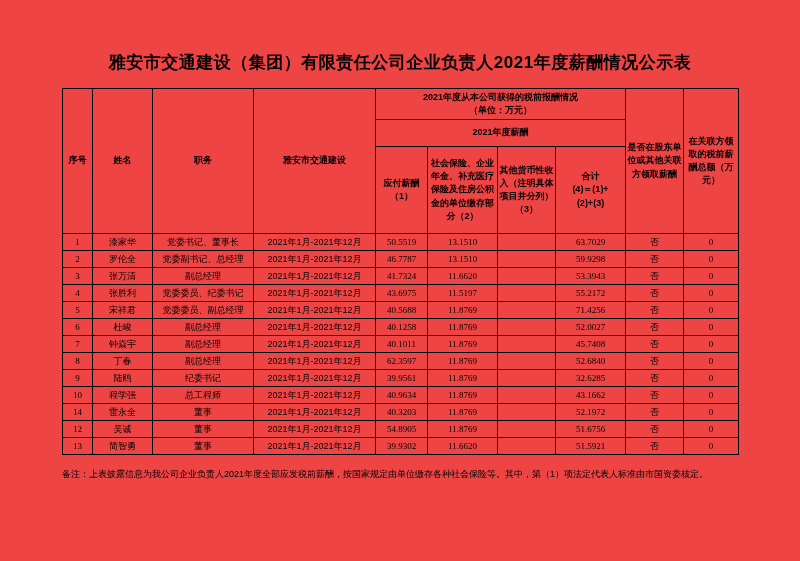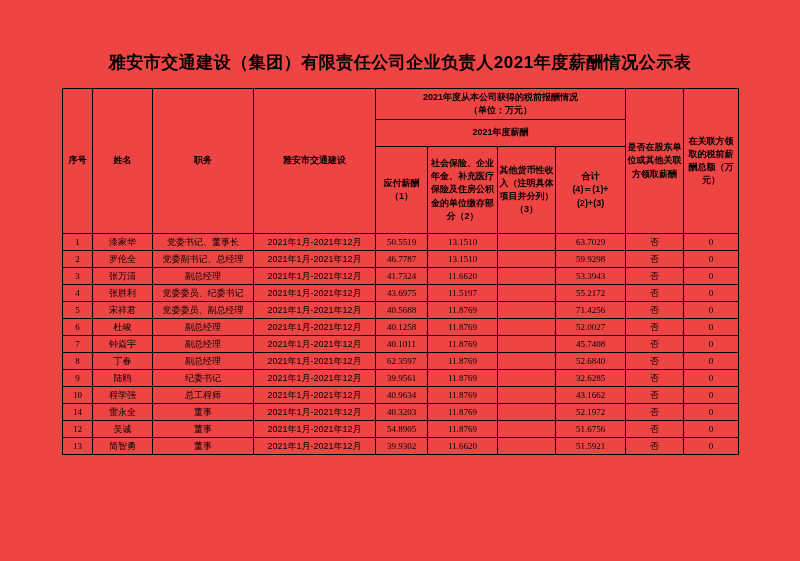--- a/index.html
+++ b/index.html
@@ -256,14 +256,15 @@
           <td class="num">39.9302</td>
           <td class="num">11.6620</td>
           <td class="num"></td>
           <td class="num">51.5921</td>
           <td>否</td>
           <td class="num">0</td>
         </tr>
       </tbody>
   </table>
 
+  <div class="footnote">备注：上表披露信息为我公司企业负责人2021年度全部应发税前薪酬，按国家规定由单位缴存各种社会保险等。其中，第（1）项法定代表人标准由市国资委核定。</div>
 
 </div>
 
 </body></html>

